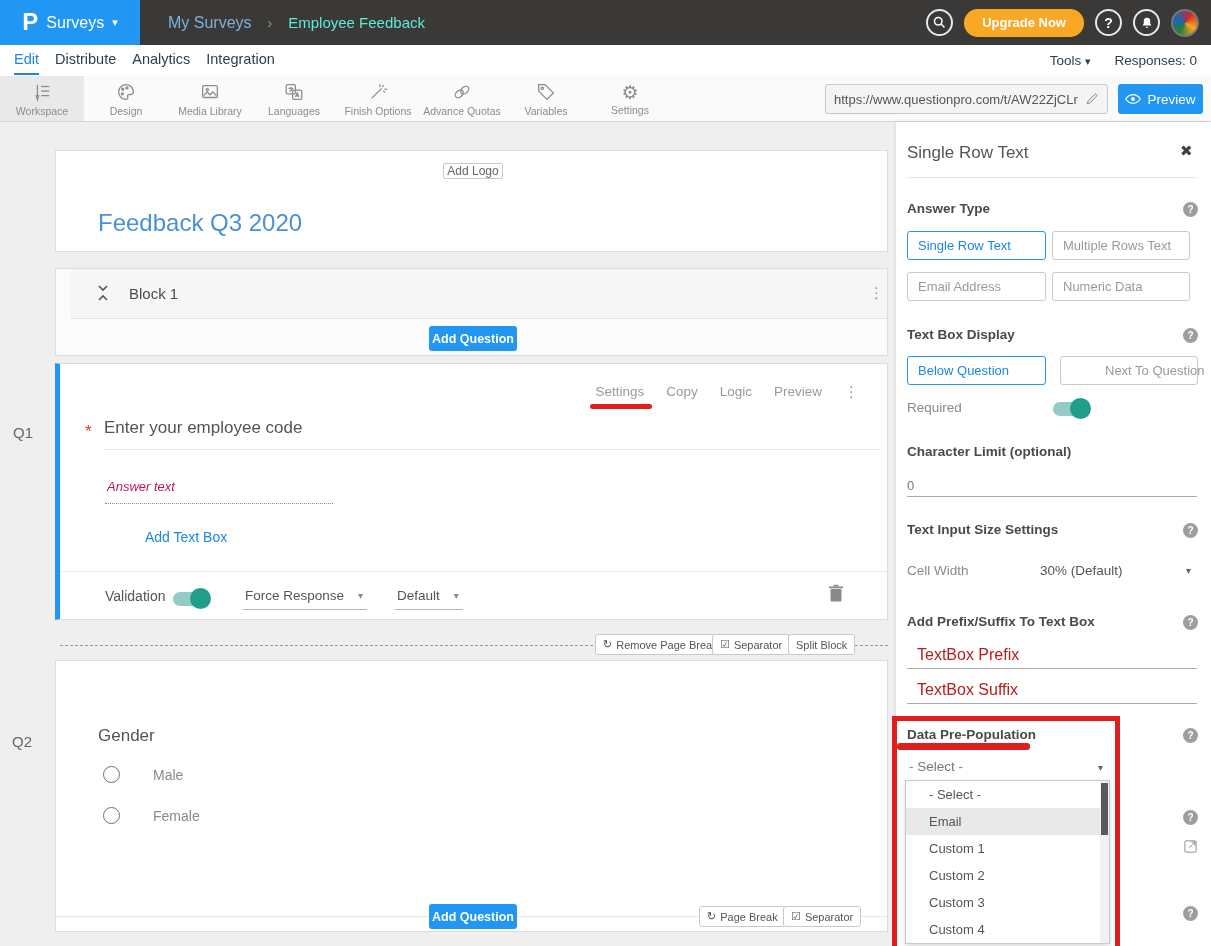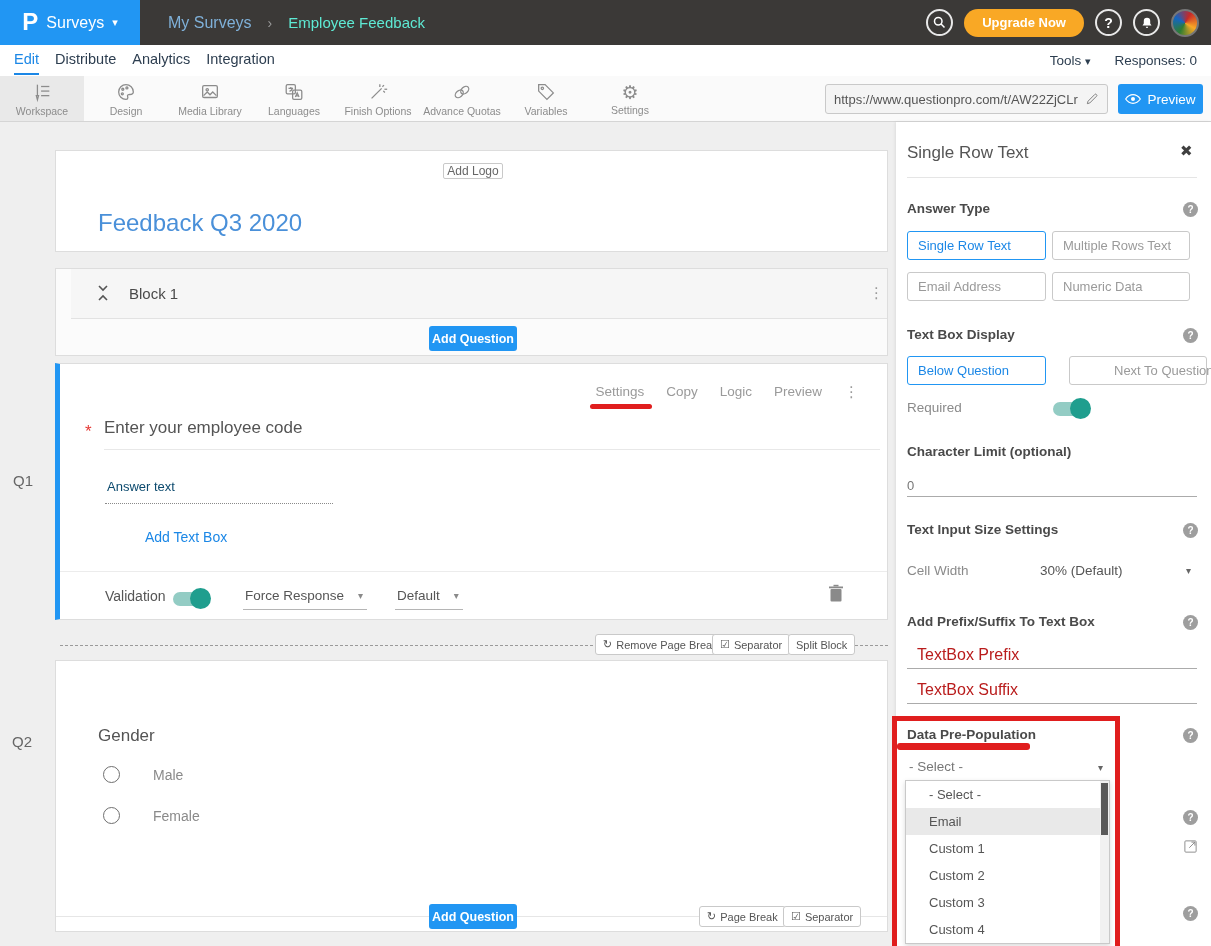--- a/index.html
+++ b/index.html
@@ -59,21 +59,21 @@
   .block-kebab { position:absolute; left:798px; top:17px; }
   .addq-btn { width:88px; height:25px; background:#2196f3; border-radius:3px; color:#fff; font-size:12.5px; font-weight:bold; display:flex; align-items:center; justify-content:center; cursor:pointer; }
   .block-addq { position:absolute; left:373px; top:57px; }
 
   .q1-card { left:55px; top:363px; width:833px; height:257px; border-left:5px solid #2196f3; }
   .q-tabs { position:absolute; right:28px; top:20px; display:flex; gap:22px; align-items:center; }
   .q-tab { font-size:13.5px; color:#9a9a9a; cursor:pointer; }
   .req-star { position:absolute; left:25px; top:58px; color:#e53935; font-size:17px; }
   .q-text { position:absolute; left:44px; top:54px; font-size:17px; color:#545454; }
   .q-underline { position:absolute; left:44px; top:85px; width:776px; border-top:1px solid #e8e8e8; }
-  .answer-ph { position:absolute; left:47px; top:115px; font-size:13px; color:#0c4a6e; }
+  .answer-ph { position:absolute; left:47px; top:115px; font-size:13px; color:#be185d;font-style:italic; }
   .answer-line { position:absolute; left:45px; top:139px; width:228px; border-top:1px dotted #8a8a8a; }
   .add-textbox { position:absolute; left:85px; top:165px; font-size:14px; color:#1b87e6; cursor:pointer; }
   .q1-divider { position:absolute; left:0; top:207px; width:100%; border-top:1px solid #ececec; }
   .validation-label { position:absolute; left:45px; top:224px; font-size:14px; color:#555; }
   .toggle { position:relative; width:36px; height:14px; border-radius:7px; background:#93ccc4; cursor:pointer; }
   .toggle .knob { position:absolute; right:-2px; top:-4px; width:21px; height:21px; border-radius:50%; background:#1f9e8e; }
   .q1-toggle { position:absolute; left:113px; top:228px; }
   .inline-select { position:absolute; font-size:13.5px; color:#555; border-bottom:1px solid #b5b5b5; padding:0 4px 6px 2px; display:flex; gap:14px; align-items:center; cursor:pointer; }
   .inline-select .caret { color:#8a8a8a; font-size:10px; }
   .force-resp { left:183px; top:224px; }
@@ -252,21 +252,21 @@
     </div>
     <div class="preview-btn">
       <svg width="16" height="12" viewBox="0 0 24 16">
           <path d="M1 8s4.5-6.5 11-6.5S23 8 23 8s-4.5 6.5-11 6.5S1 8 1 8z" fill="none" stroke="#fff" stroke-width="1.8"></path>
           <circle cx="12" cy="8" r="3" fill="#fff"></circle>
         </svg>
       <span>Preview</span>
     </div>
   </div>
 
-  <div class="q-marker" style="left:13px; top:424px;margin-top:48px;">Q1</div>
+  <div class="q-marker" style="left:13px; top:424px;">Q1</div>
   <div class="q-marker" style="left:12px; top:733px;">Q2</div>
 
   <div class="card header-card">
     <div class="add-logo-btn">Add Logo</div>
     <div class="survey-title">Feedback Q3 2020</div>
   </div>
 
   <div class="card block-card">
     <div class="block-head">
       <span class="collapse-icon">
@@ -363,21 +363,21 @@
     <div class="sec-label" style="top:79px;">Answer Type</div>
     <div class="help" style="top:80px;">?</div>
     <div class="opt-btn selected" style="left:11px; top:109px; width:139px;">Single Row Text</div>
     <div class="opt-btn" style="left:156px; top:109px; width:138px;">Multiple Rows Text</div>
     <div class="opt-btn" style="left:11px; top:150px; width:139px;">Email Address</div>
     <div class="opt-btn" style="left:156px; top:150px; width:138px;">Numeric Data</div>
 
     <div class="sec-label" style="top:205px;">Text Box Display</div>
     <div class="help" style="top:206px;">?</div>
     <div class="opt-btn selected" style="left:11px; top:234px; width:139px;">Below Question</div>
-    <div class="opt-btn" style="left:173px; top:234px; width:138px;padding-left:44px;">Next To Question</div>
+    <div class="opt-btn" style="left:164px; top:234px; width:138px;padding-left:44px;">Next To Question</div>
 
     <div class="muted-label" style="top:278px;">Required</div>
     <div class="toggle panel-toggle" style="top:280px;">
         <div class="knob"></div>
       </div>
 
     <div class="sec-label" style="top:322px;">Character Limit (optional)</div>
     <div class="panel-input-val" style="top:356px;">0</div>
     <div class="panel-underline" style="top:374px;"></div>
 

